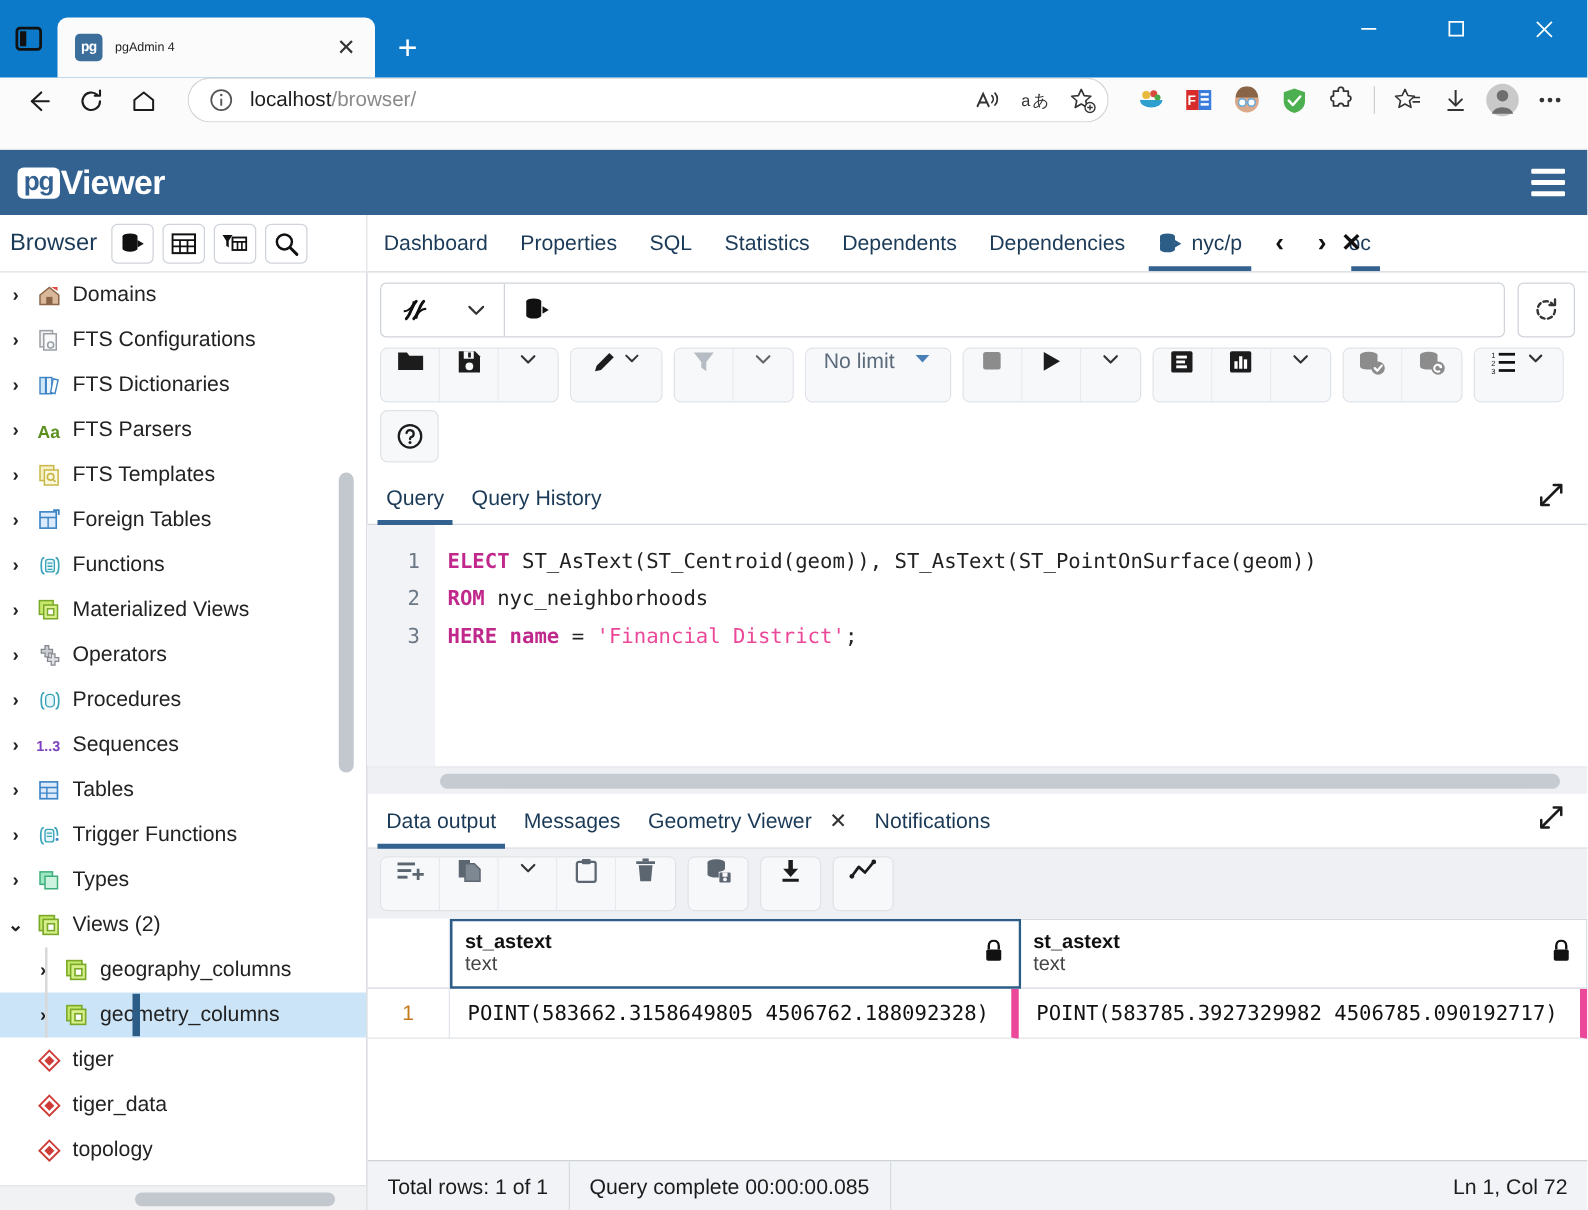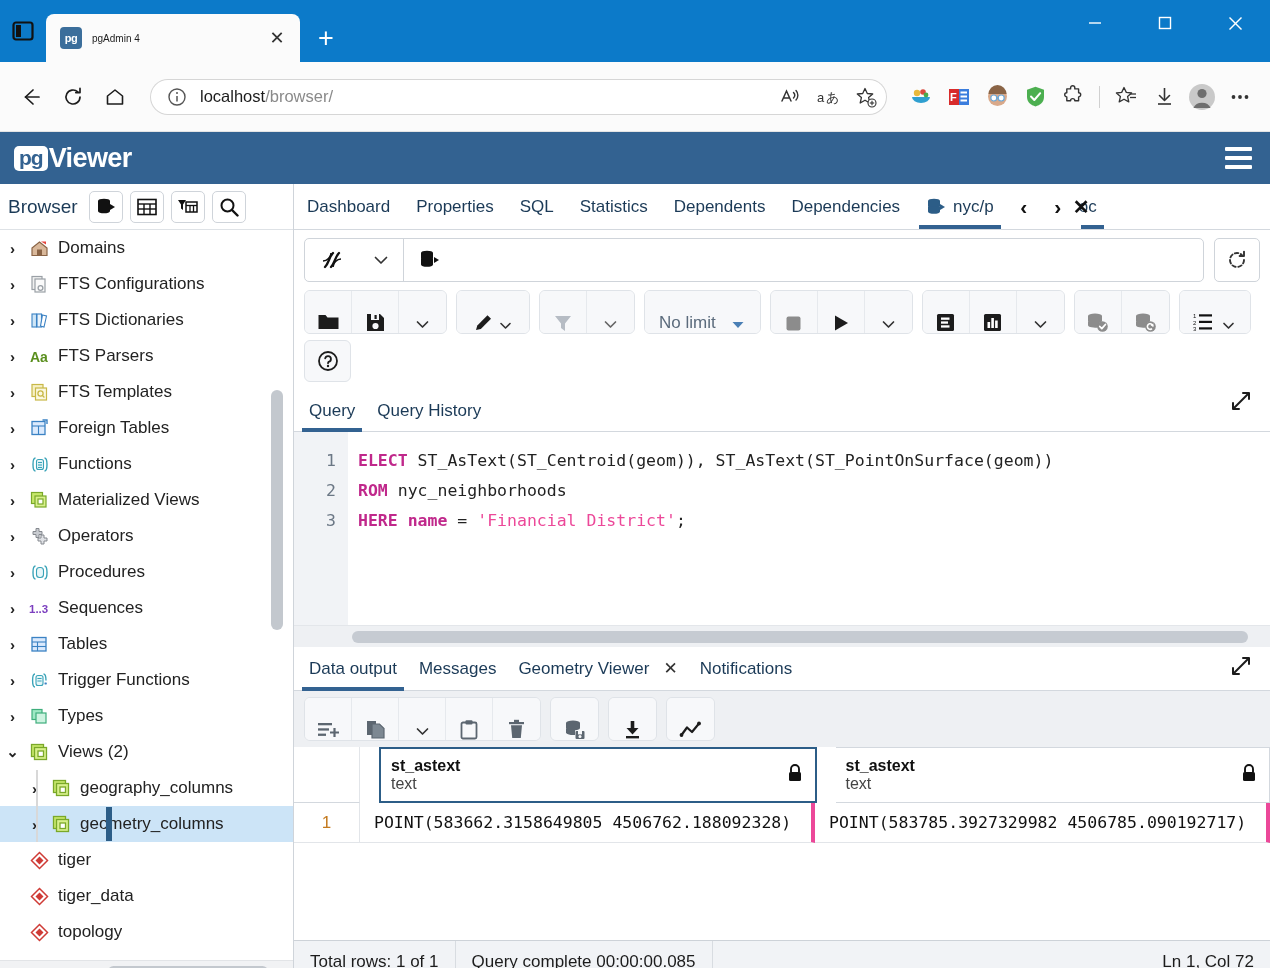--- a/index.html
+++ b/index.html
@@ -47,21 +47,21 @@
   }
   .win-controls {
     position: absolute; right: 0; top: 0; height: 46px; display: flex;
   }
   .win-btn {
     width: 70px; height: 46px; display: flex; align-items: center;
     justify-content: center; color: #fff; cursor: pointer;
   }
 
   .browser-toolbar {
-    height: 70px; background: #fbfbfb; display: flex; align-items: center;
+    height: 58px; background: #fbfbfb; display: flex; align-items: flex-start;
     padding: 0 12px; gap: 4px; border-bottom: 1px solid #e4e4e4;
   }
   .nav-btn {
     width: 38px; height: 38px; border-radius: 6px; display: flex;
     align-items: center; justify-content: center; cursor: pointer; color: #1c1c1c;
   }
   .addressbar {
     flex: 1; height: 36px; background: #ffffff; border-radius: 18px;
     display: flex; align-items: center; padding: 0 6px 0 12px;
     margin: 0 12px; gap: 8px; box-shadow: inset 0 0 0 1px #d6d6d6;
@@ -192,36 +192,36 @@
   }
   .qt-toolbar {
     display: flex; align-items: center; padding: 4px 10px; gap: 9px;
     flex-wrap: wrap; flex-shrink: 0;
   }
   .btn-group {
     display: flex; align-items: stretch; border: 1px solid #dfe3e8;
     border-radius: 6px; overflow: hidden; background: #f7f8fa;
   }
   .tbtn {
-    min-width: 47px; height: 42px; display: flex; align-items: flex-end;
+    min-width: 47px; height: 42px; display: flex; align-items: flex-start;
     justify-content: center; background: #f7f8fa; cursor: pointer;
     border-right: 1px solid #e6e9ed;
   }
   .tbtn:last-child { border-right: none; }
   .tbtn.wide { padding: 0 14px; gap: 14px; font-size: 17px; color: #5b6b7c; min-width: 0; }
   .help-row { padding: 2px 10px 8px 10px; flex-shrink: 0; }
   .help-btn {
     width: 47px; height: 42px; border: 1px solid #dfe3e8; border-radius: 6px;
     background: #f7f8fa; display: flex; align-items: center; justify-content: center;
     cursor: pointer; font-size: 20px; color: #1c1c1c;
   }
 
   
   .qe-tabs {
-    display: flex; align-items: flex-start; border-bottom: 1px solid #d3d8de;
+    display: flex; align-items: center; border-bottom: 1px solid #d3d8de;
     padding: 0 4px; height: 42px; flex-shrink: 0;
   }
   .qe-tab {
     padding: 0 11px; height: 100%; display: flex; align-items: center;
     font-size: 17px; color: #1b3a57; cursor: pointer; position: relative;
   }
   .qe-tab.active::after {
     content: ''; position: absolute; left: 4px; right: 4px; bottom: -1px;
     height: 4px; background: #336291;
   }
@@ -257,21 +257,21 @@
   .do-tab.active::after {
     content: ''; position: absolute; left: 4px; right: 4px; bottom: -1px;
     height: 4px; background: #336291;
   }
   .do-tab-x { font-size: 17px; color: #333; cursor: pointer; }
   .do-toolbar {
     display: flex; align-items: center; gap: 9px; padding: 6px 10px;
     background: #eef0f3; flex-shrink: 0;
   }
   .grid-wrap { flex: 1; overflow: hidden; background: #fff; min-height: 0; }
-  .grid-head { display: flex; height: 56px; gap: 19px; }
+  .grid-head { display: flex; height: 56px; }
   .gh-rownum {
     width: 66px; border-bottom: 1px solid #d3d8de; border-right: 1px solid #e2e5e9;
     background: #fff; flex-shrink: 0;
   }
   .gh-cell {
     flex: 1; border: 1px solid #d3d8de; border-left: none; padding: 6px 10px;
     display: flex; flex-direction: column; justify-content: center; position: relative;
     background: #fff;
   }
   .gh-cell.active { border: 2px solid #2c5d87; }
@@ -280,21 +280,21 @@
   .gh-lock { position: absolute; right: 12px; top: 50%; transform: translateY(-50%); }
   .grid-row { display: flex; height: 40px; }
   .gr-num {
     width: 66px; display: flex; align-items: center; justify-content: center;
     font-size: 17px; color: #c47a1f; border-bottom: 1px solid #e2e5e9;
     border-right: 1px solid #e2e5e9; flex-shrink: 0;
   }
   .gr-cell {
     flex: 1; display: flex; align-items: center; padding: 0 14px;
     font-size: 16.5px; color: #111; border-bottom: 1px solid #e2e5e9;
-    border-right: 4px solid #ec4899; font-family: "DejaVu Sans Mono", monospace;
+    border-right: 6px solid #ec4899; font-family: "DejaVu Sans Mono", monospace;
     white-space: nowrap; overflow: hidden;
   }
 
   .statusbar {
     height: 42px; background: #f1f3f6; border-top: 1px solid #cdd2d8;
     display: flex; align-items: center; flex-shrink: 0; font-size: 17px; color: #1c1c1c;
   }
   .sb-item { padding: 0 16px; height: 100%; display: flex; align-items: center;
     border-right: 1px solid #d8dce1; }
   .sb-spacer { flex: 1; }

